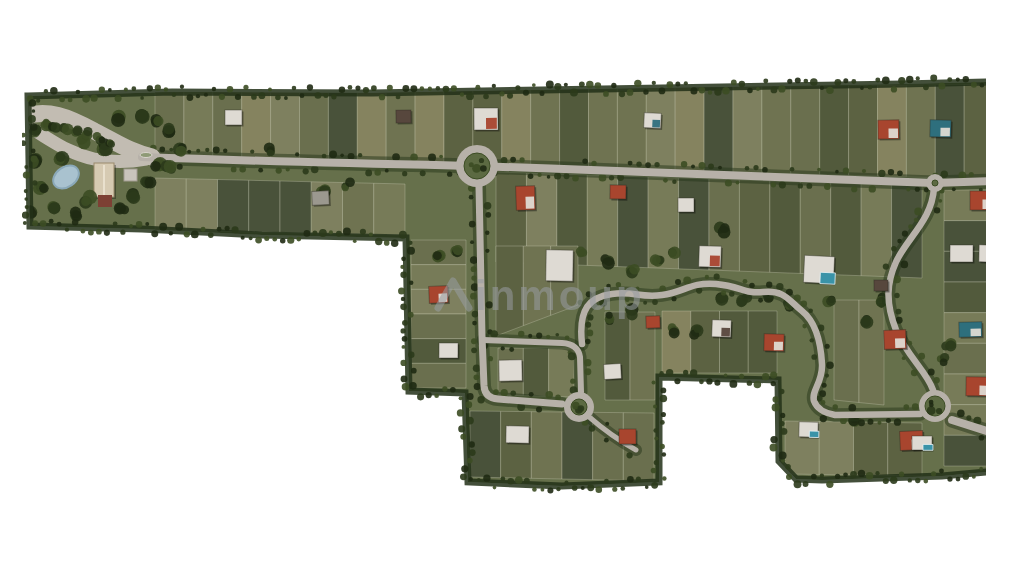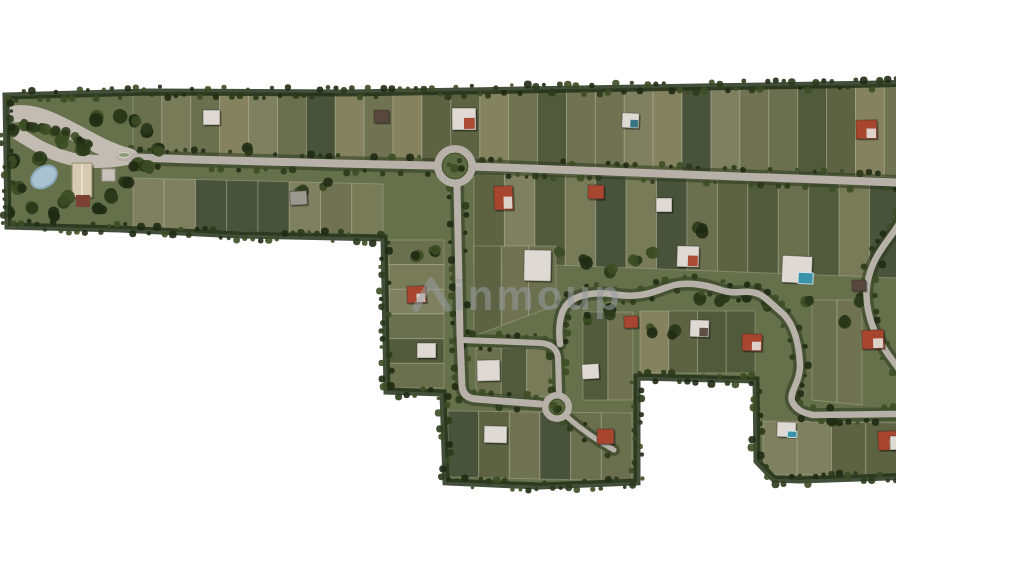--- a/index.html
+++ b/index.html
@@ -1,17 +1,17 @@
 <!DOCTYPE html>
 <html><head>
 <meta charset="utf-8">
 <style>
   html,body{margin:0;padding:0;background:#ffffff;}
-  .stage{position:relative;width:896px;height:576px;background:#ffffff;overflow:hidden;
-         font-family:"Liberation Sans", sans-serif;}
+  .stage{position:relative;width:964px;height:576px;background:#ffffff;overflow:hidden;
+         font-family:"Liberation Sans", sans-serif;margin-left:22px;}
   svg{display:block;}
   .wm-text{font-family:"Liberation Sans", sans-serif;font-weight:bold;letter-spacing:3px;}
 </style>
 </head>
 <body>
 
 <div class="stage">
   <svg id="map" width="1024" height="576" viewBox="0 0 1024 576" xmlns="http://www.w3.org/2000/svg">
     <defs>
       <clipPath id="siteClip">

